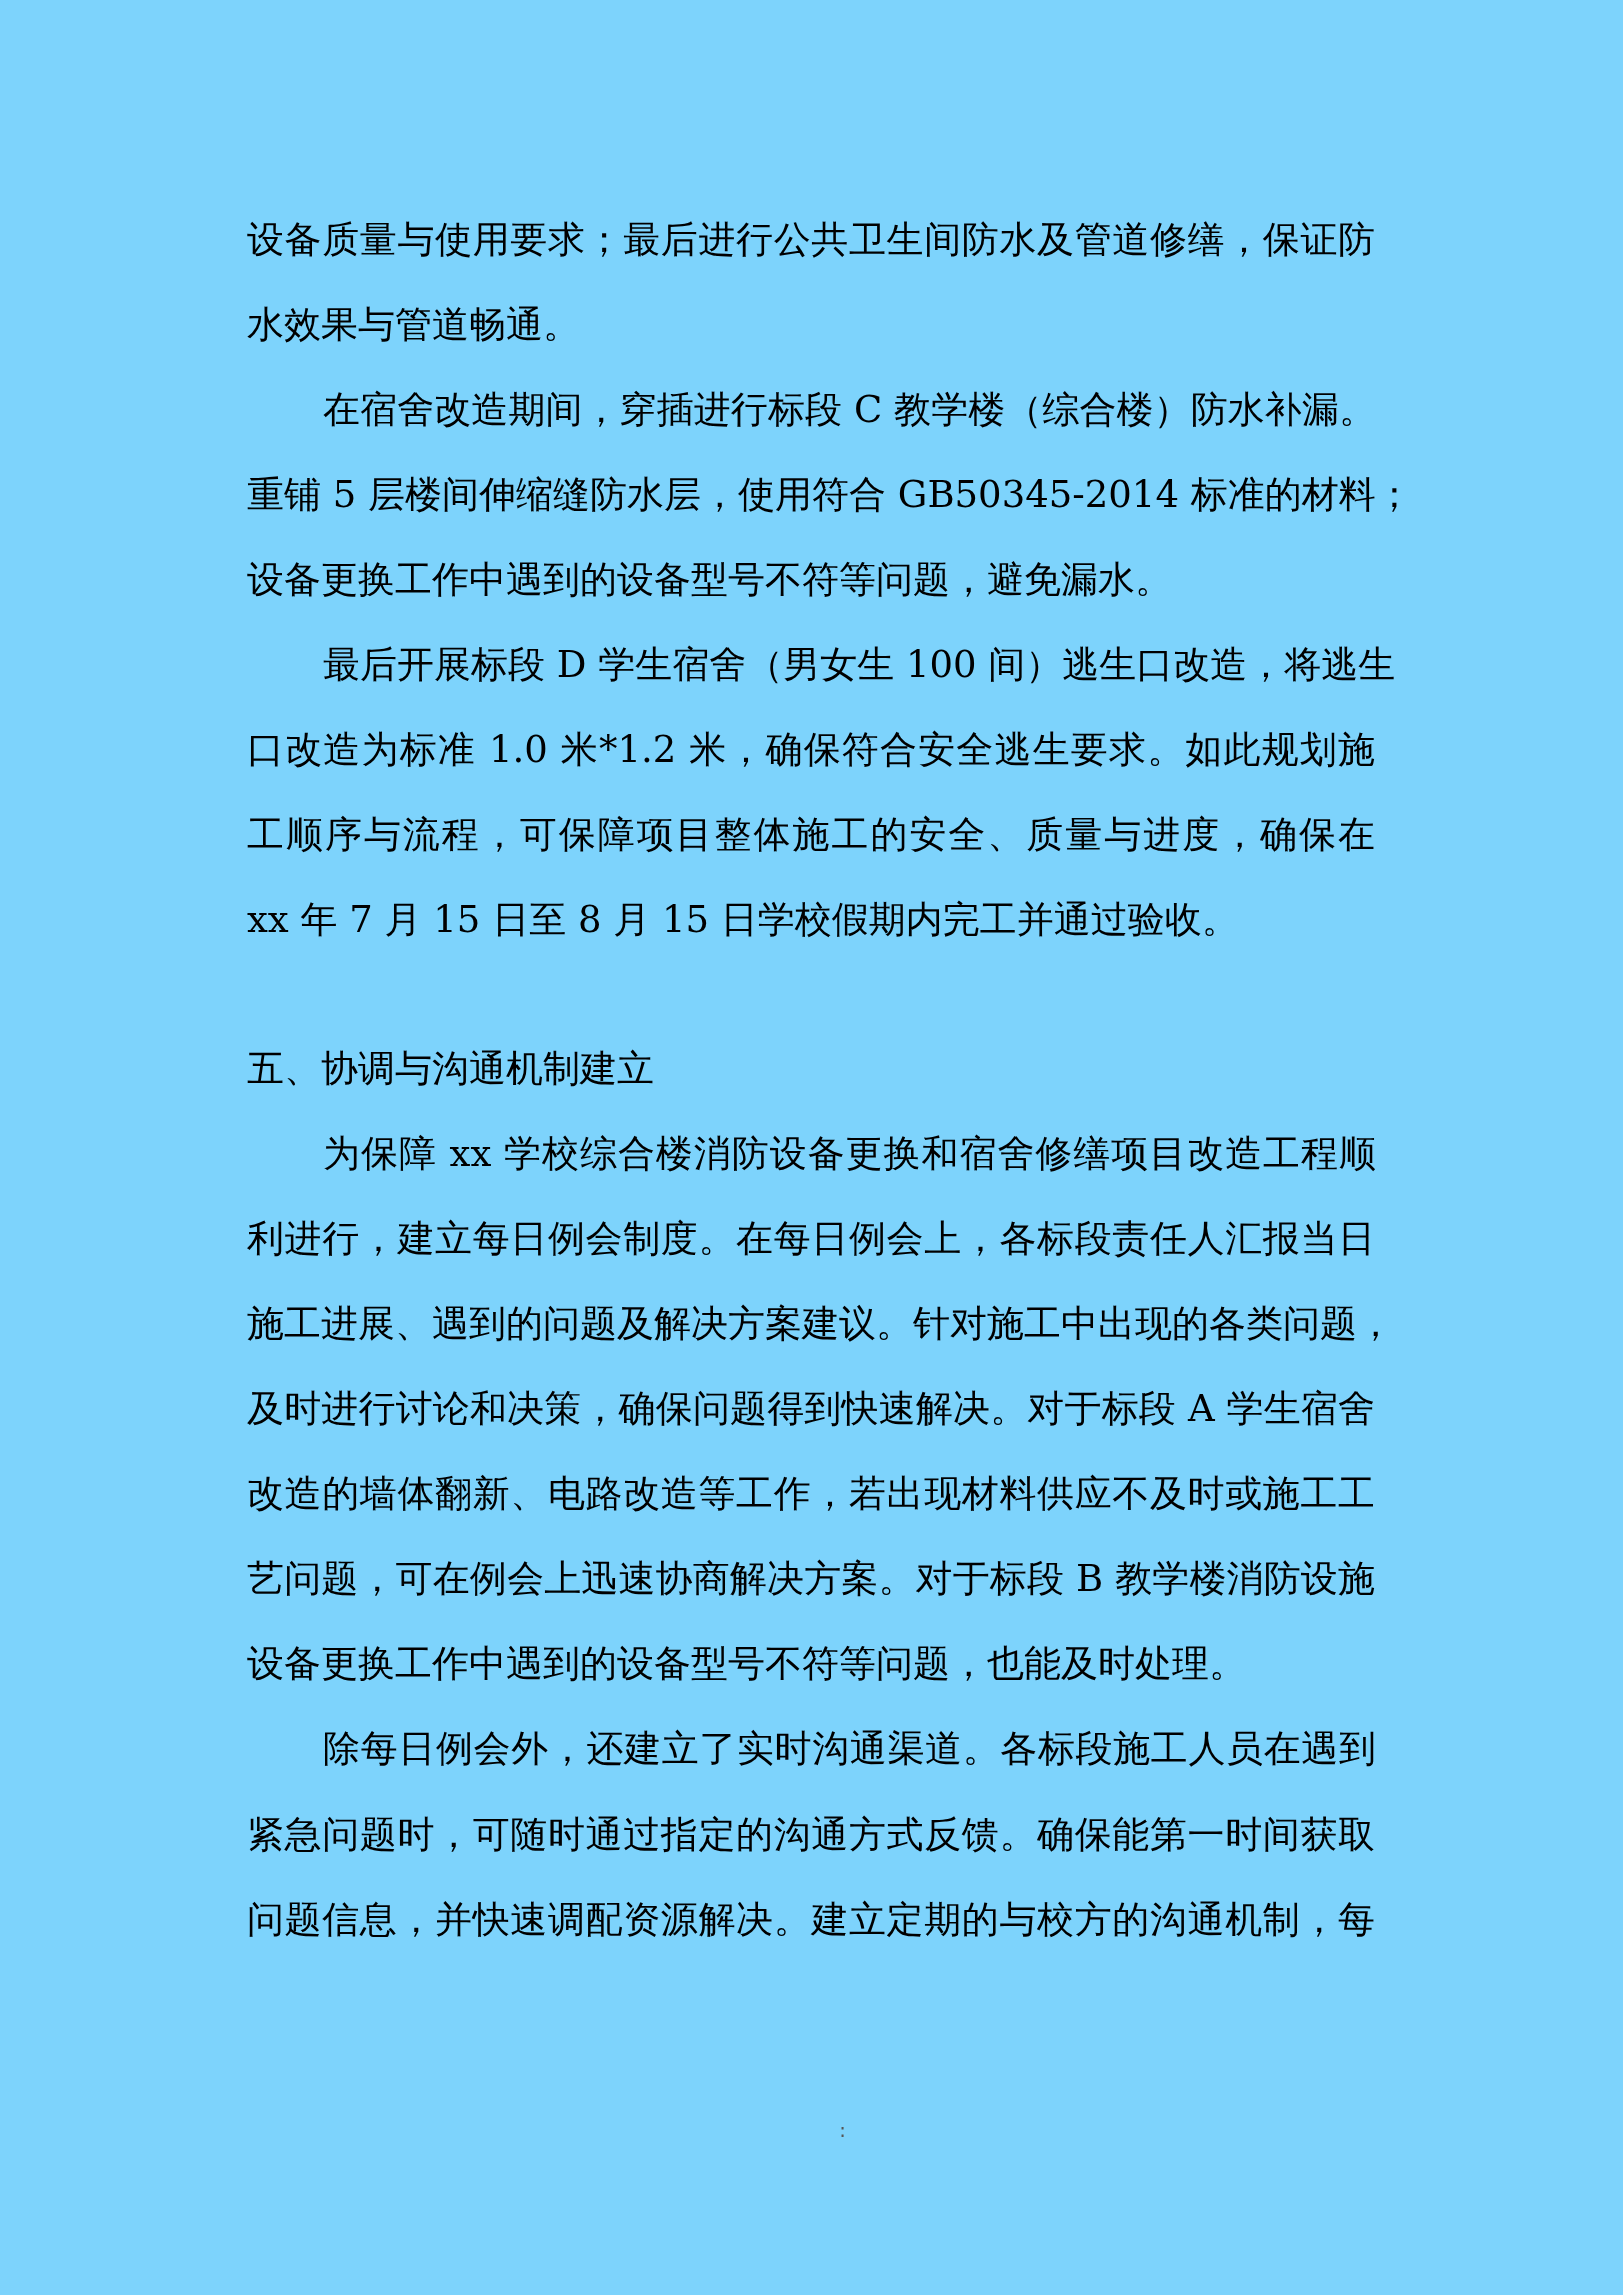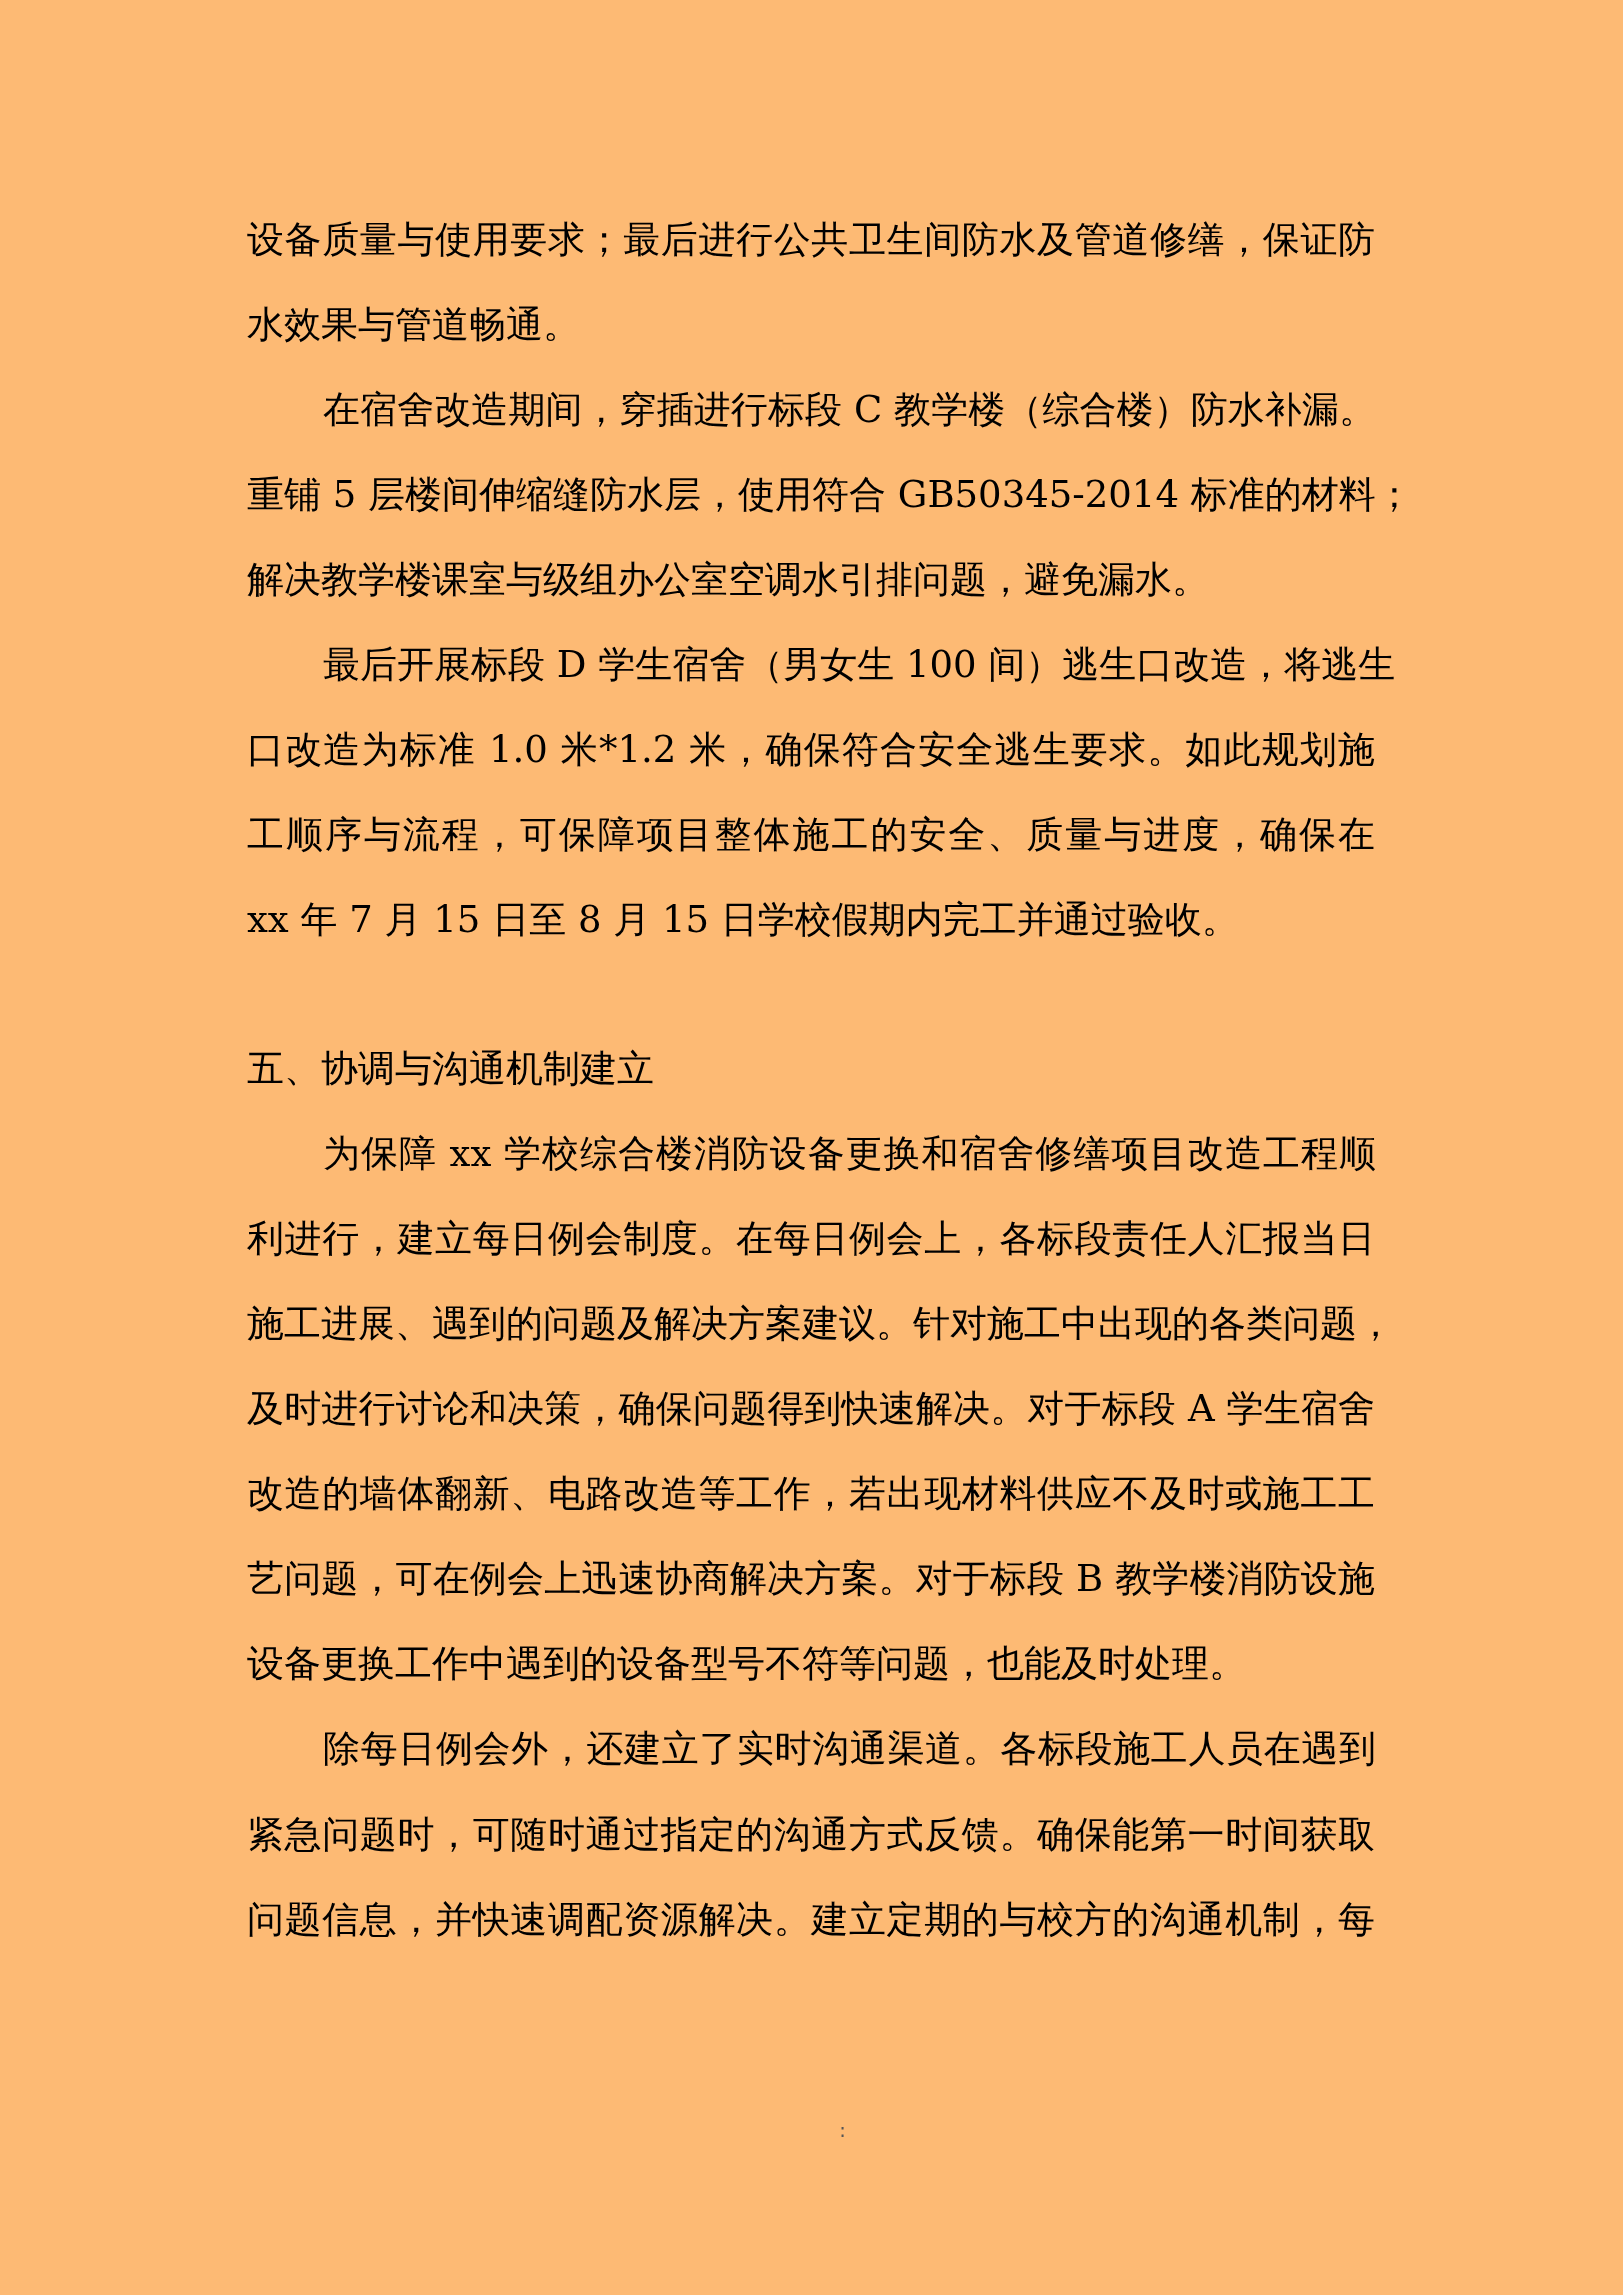--- a/index.html
+++ b/index.html
@@ -1,17 +1,17 @@
 <!DOCTYPE html>
 <html style="font-size:10.5px"><head>
 <meta charset="utf-8">
 <style>
   html, body { margin: 0; padding: 0; background: #ffffff; }
   body { width: 1623px; height: 2295px; position: relative; overflow: hidden; }
-  .page { position: absolute; left: 0; top: 0; width: 1623px; height: 2295px; background: #fdba74; }
+  .page { position: absolute; left: 0; top: 0; width: 1623px; height: 2295px; background: #7dd3fc; }
   .line {
     position: absolute;
     left: 247px;
     width: 1128px;
     height: 39px;
     font-family: "DejaVu Serif", "Liberation Serif", serif;
     font-size: 37px;
     line-height: 39px;
     color: #000000;
     white-space: nowrap;
@@ -37,21 +37,21 @@
 </head>
 <body>
 
 <div class="page">
 
   <div class="line" style="top:220px">设备质量与使用要求；最后进行公共卫生间防水及管道修缮，保证防</div>
   <div class="line last" style="top:305px">水效果与管道畅通。</div>
 
   <div class="line indent" style="top:390px">在宿舍改造期间，穿插进行标段 C 教学楼（综合楼）防水补漏。</div>
   <div class="line" style="top:475px">重铺 5 层楼间伸缩缝防水层，使用符合 GB50345-2014 标准的材料；</div>
-  <div class="line last" style="top:560px">解决教学楼课室与级组办公室空调水引排问题，避免漏水。</div>
+  <div class="line last" style="top:560px">设备更换工作中遇到的设备型号不符等问题，避免漏水。</div>
 
   <div class="line indent" style="top:645px">最后开展标段 D 学生宿舍（男女生 100 间）逃生口改造，将逃生</div>
   <div class="line" style="top:730px">口改造为标准 1.0 米*1.2 米，确保符合安全逃生要求。如此规划施</div>
   <div class="line" style="top:815px">工顺序与流程，可保障项目整体施工的安全、质量与进度，确保在</div>
   <div class="line last" style="top:900px">xx 年 7 月 15 日至 8 月 15 日学校假期内完工并通过验收。</div>
 
   <div class="line indent" style="top:1134px">为保障 xx 学校综合楼消防设备更换和宿舍修缮项目改造工程顺</div>
 
   <div class="line last" style="top:1049px">五、协调与沟通机制建立</div>
   <div class="line" style="top:1219px">利进行，建立每日例会制度。在每日例会上，各标段责任人汇报当日</div>

